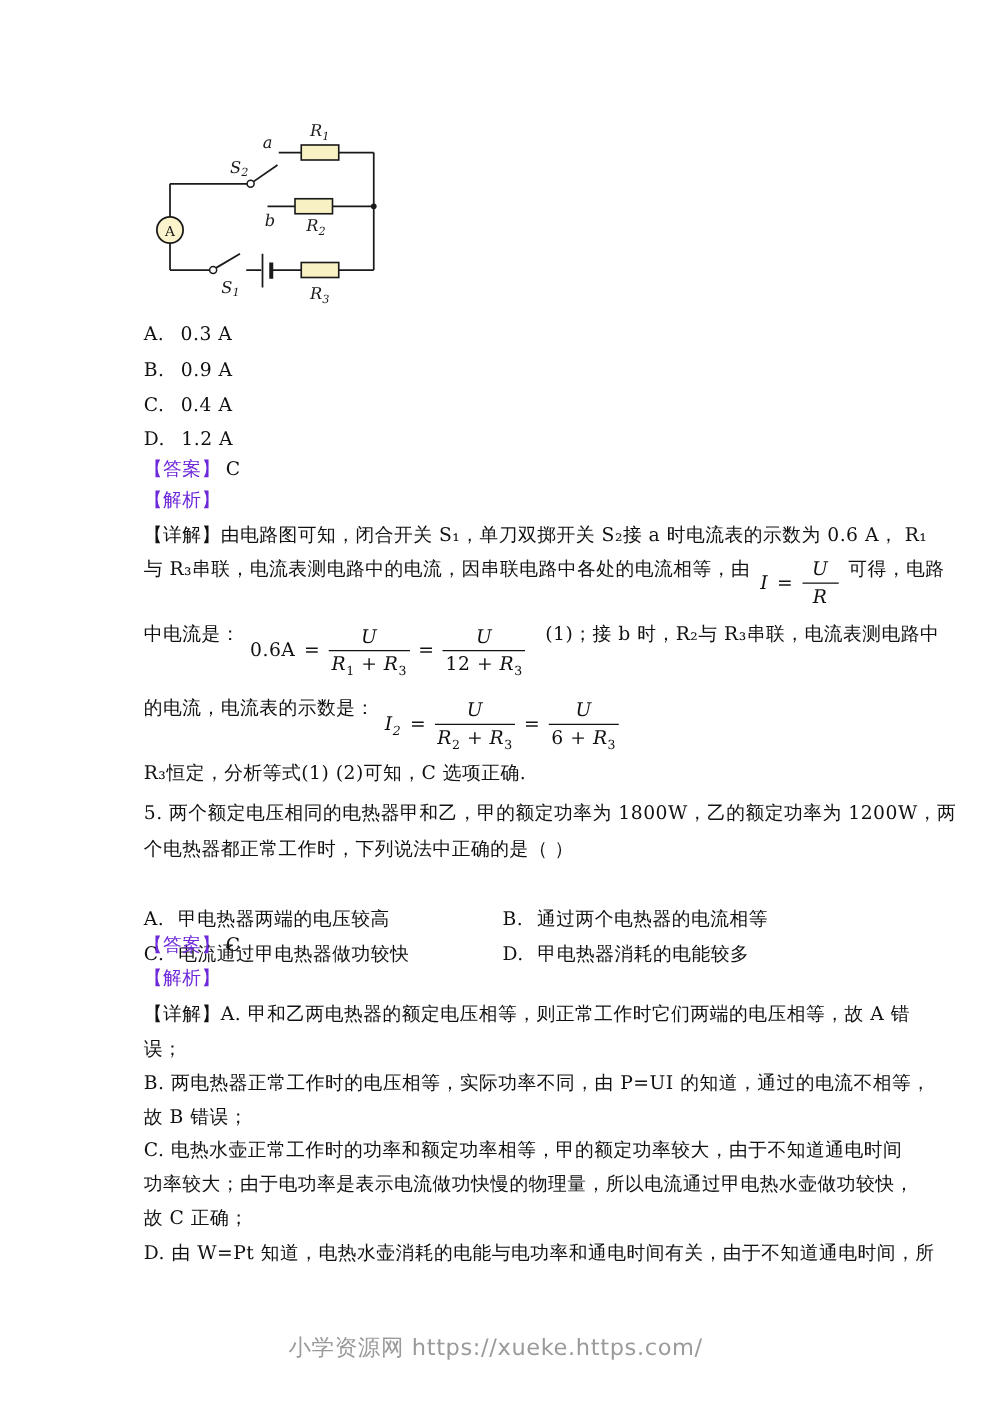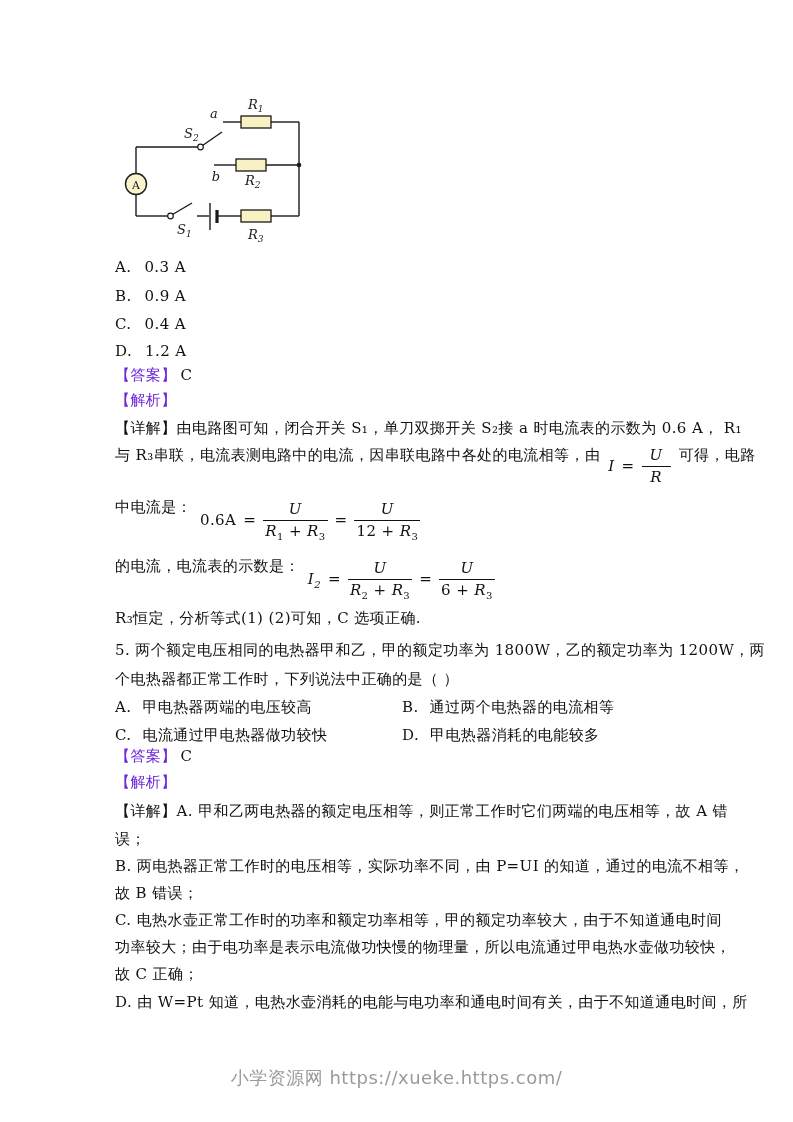--- a/index.html
+++ b/index.html
@@ -13,21 +13,21 @@
   .fig svg { display: block; }
 
   
   .opt4 .opt-label { display: inline-block; margin-right: 13px; }
 
   
   .tag { color: #6d28d9; }
   .ans-val { color: #111111; margin-left: 4px; }
 
   
-  .optrow { display: flex; }
+  .optrow { display: flex; margin-top: 28px; }
   .optrow .col-left { width: 287px; }
   .optrow .opt-label { display: inline-block; margin-right: 11px; }
 
   
   .mathline { display: flex; }
   .mvar { font-style: italic; font-family: "DejaVu Serif", serif; }
   .mnum { font-style: normal; font-family: "DejaVu Serif", serif; }
   .msign { margin: 0 7px; font-family: "DejaVu Serif", serif; }
   .frac { display: inline-block; text-align: center; vertical-align: middle; line-height: 17px; font-family: "DejaVu Serif", serif; }
   .frac .num { display: block; border-bottom: 1.2px solid #111; padding: 0 8px 2px; }
@@ -139,20 +139,21 @@
     <span class="frac">
       <span class="num mvar">U</span>
       <span class="den"><span class="mvar">R</span><sub>1</sub><span class="mnum"> + </span><span class="mvar">R</span><sub>3</sub></span>
     </span>
     <span class="msign">=</span>
     <span class="frac">
       <span class="num mvar">U</span>
       <span class="den"><span class="mnum">12</span><span class="mnum"> + </span><span class="mvar">R</span><sub>3</sub></span>
     </span>
   </span>
+  <span class="post-gap">(1)；接 b 时，R₂与 R₃串联，电流表测电路中</span>
 </div>
 
 <div class="abs mathline" style="top:557px; height:44px">
   <span>的电流，电流表的示数是：</span>
   <span class="mgroup">
     <span class="mvar"><span>I</span><sub>2</sub></span>
     <span class="msign">=</span>
     <span class="frac">
       <span class="num mvar">U</span>
       <span class="den"><span class="mvar">R</span><sub>2</sub><span class="mnum"> + </span><span class="mvar">R</span><sub>3</sub></span>

